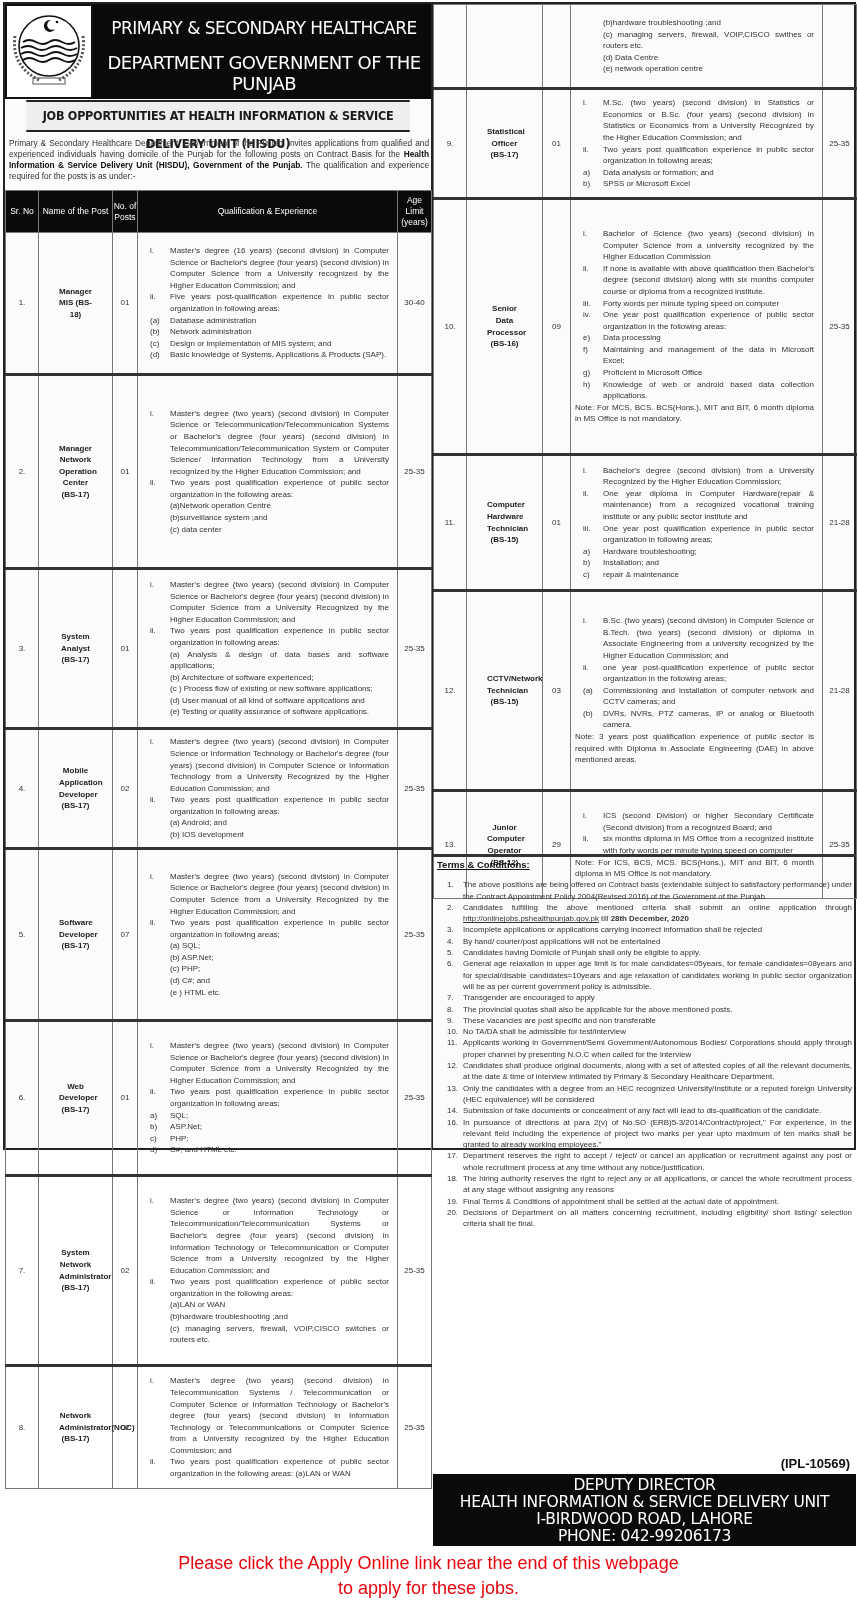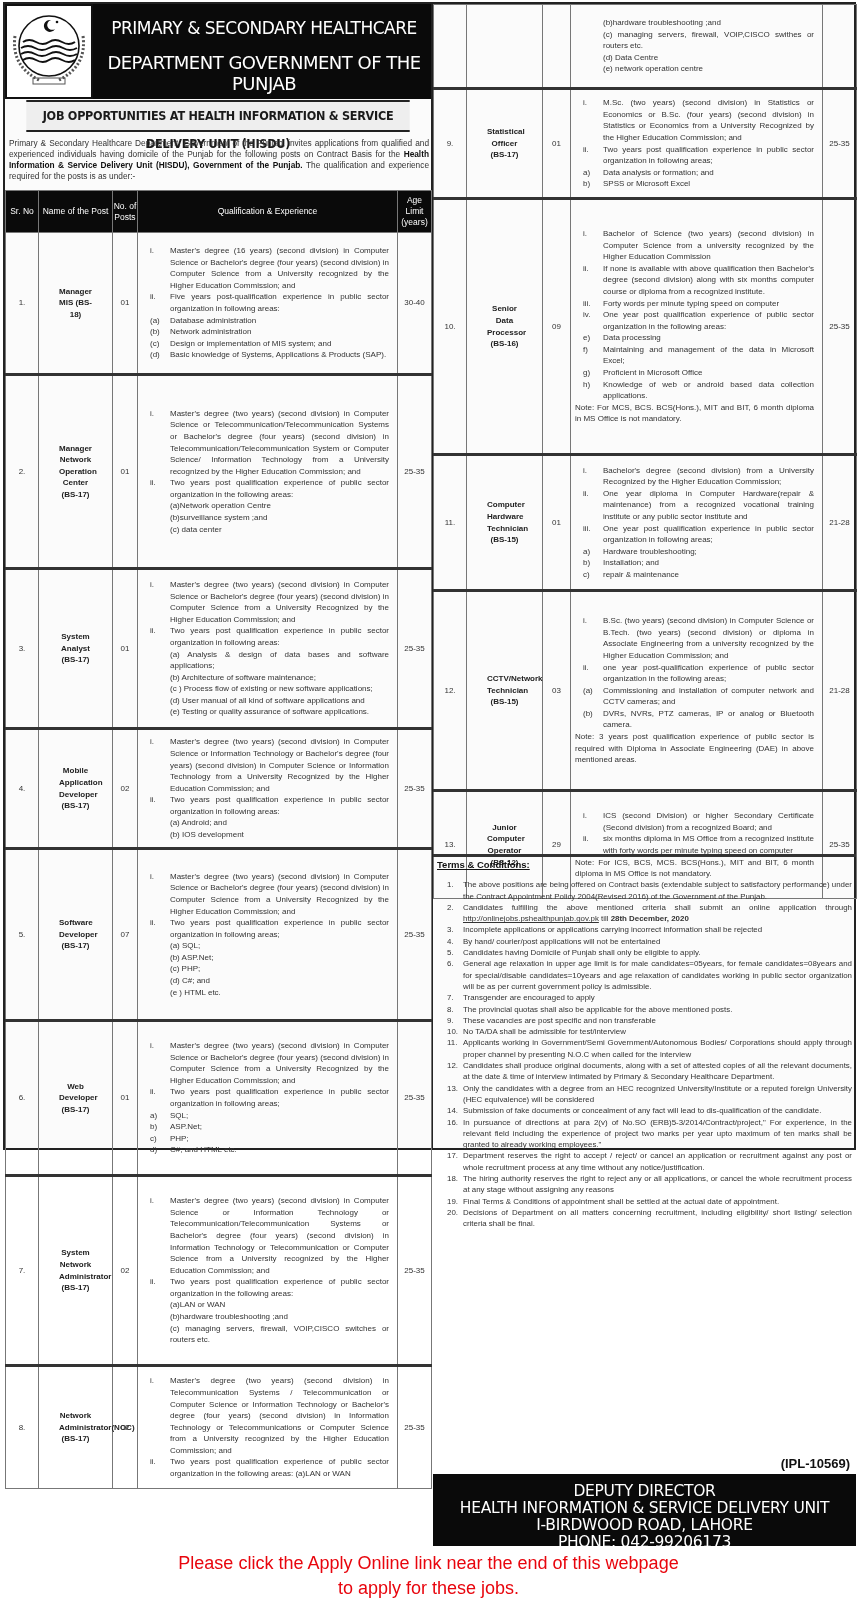--- a/index.html
+++ b/index.html
@@ -38,21 +38,21 @@
   .right-table { top: 0; width: 423px; }
 
   
   .terms { position: absolute; left: 0; top: 850px; width: 423px; border-top: 3px solid #333; padding: 2px 4px 0 4px; font-size: 7.9px; line-height: 11.3px; color: #333; }
   .terms-title { font-weight: bold; text-decoration: underline; font-size: 9.5px; color: #111; margin-bottom: 9px; }
   .term { display: flex; margin-left: 10px; text-align: justify; }
   .term .n { width: 16px; flex: none; }
   .term .t { flex: 1; }
   .link { text-decoration: underline; color: #333; }
   .ref { position: absolute; right: 6px; top: 1452px; font-family: "Liberation Sans", sans-serif; font-weight: bold; font-size: 13px; color: #111; }
-  .footer { position: absolute; left: 0; top: 1470px; width: 423px; height: 72px; background: #0a0a0a; color: #fff; text-align: center; font-family: "DejaVu Sans", sans-serif; font-size: 15.5px; line-height: 17px; padding-top: 9px; letter-spacing: -0.3px; }
+  .footer { position: absolute; left: 0; top: 1470px; width: 423px; height: 72px; background: #0a0a0a; color: #fff; text-align: center; font-family: "DejaVu Sans", sans-serif; font-size: 15.5px; line-height: 17px; padding-top: 3px; letter-spacing: -0.3px; }
 
   .notice { position: absolute; left: 0; top: 1551px; width: 857px; text-align: center; color: #e8050d; font-family: "Liberation Sans", sans-serif; font-size: 18px; line-height: 25px; }
 </style>
 </head>
 <body>
 
 <div class="ad">
 
   <div class="col col-left">
     <div class="hdr">
@@ -166,21 +166,21 @@
               <div class="ql">
                 <span class="n">ii.</span>
                 <span class="t">Two years post qualification experience in public sector organization in following areas:</span>
               </div>
               <div class="ql">
                 <span class="n"></span>
                 <span class="t">(a) Analysis &amp; design of data bases and software applications;</span>
               </div>
               <div class="ql">
                 <span class="n"></span>
-                <span class="t">(b) Architecture of software maintenance;</span>
+                <span class="t">(b) Architecture of software experienced;</span>
               </div>
               <div class="ql">
                 <span class="n"></span>
                 <span class="t">(c ) Process flow of existing or new software applications;</span>
               </div>
               <div class="ql">
                 <span class="n"></span>
                 <span class="t">(d) User manual of all kind of software applications and</span>
               </div>
               <div class="ql">

